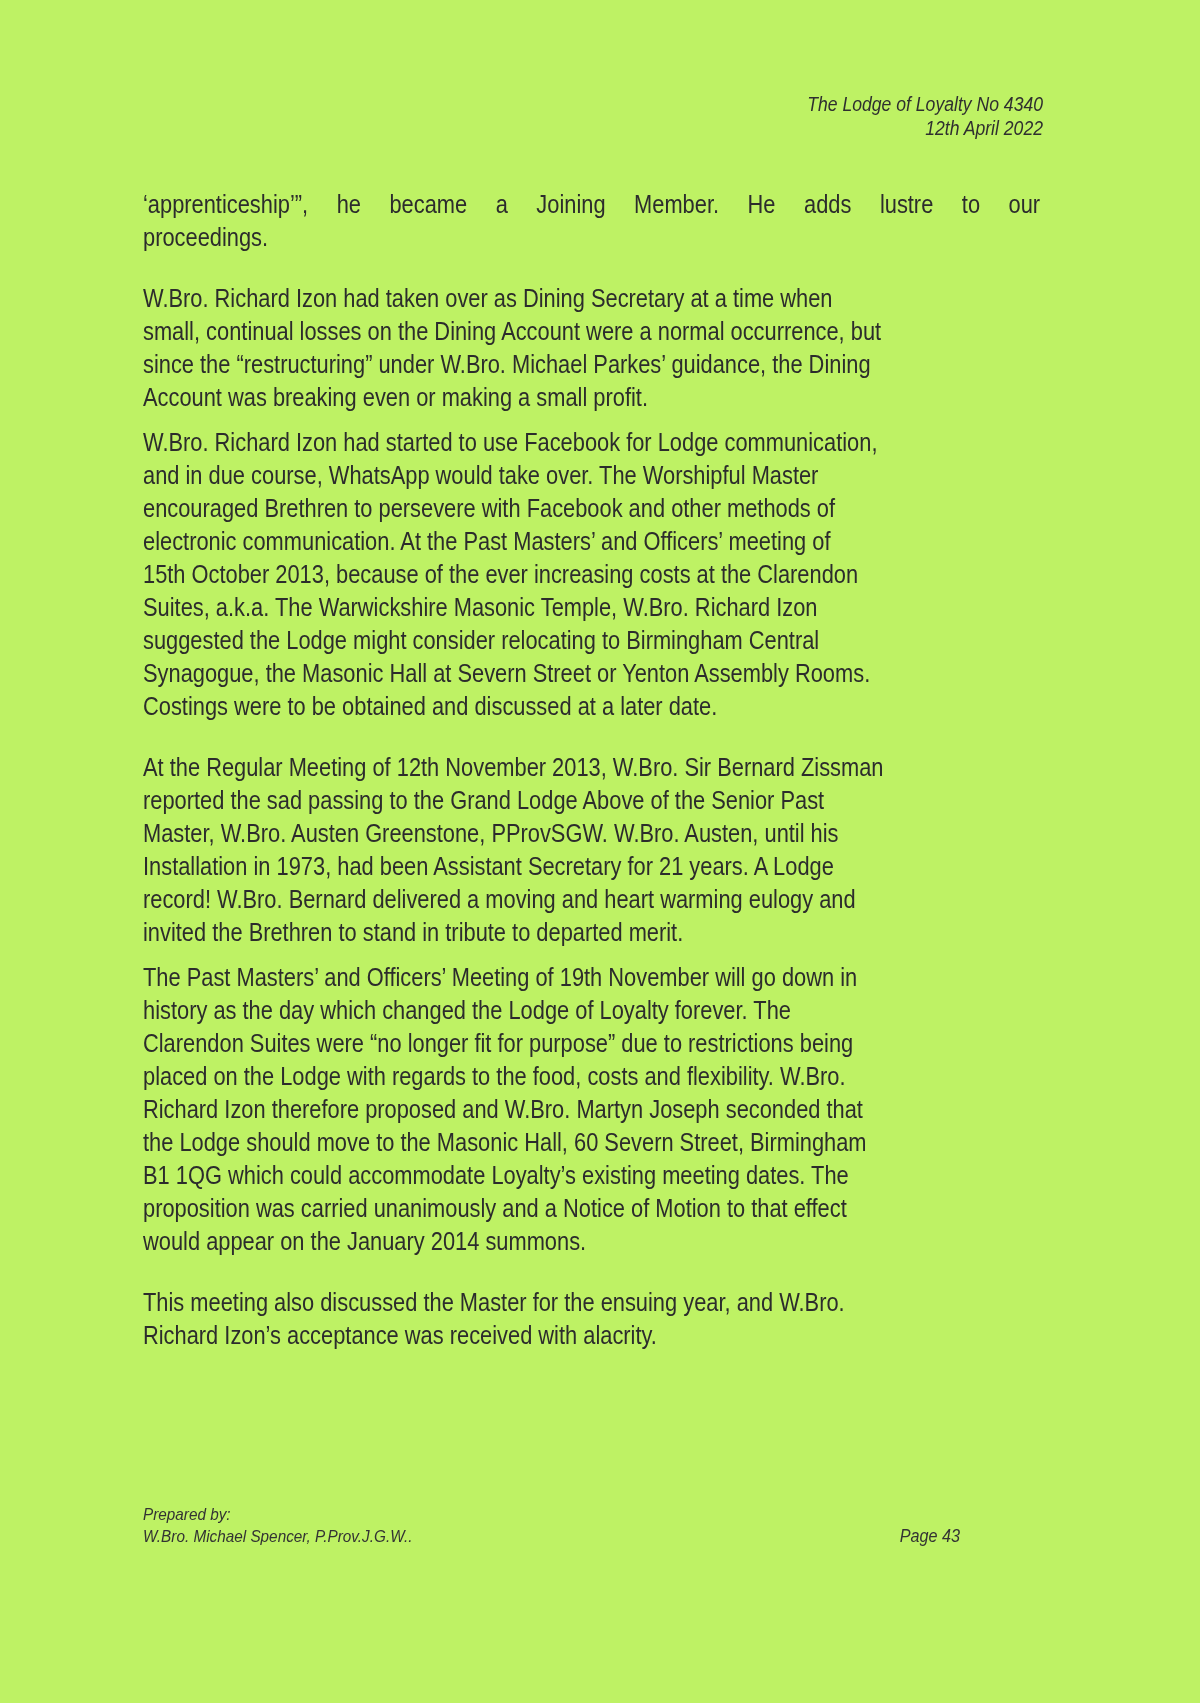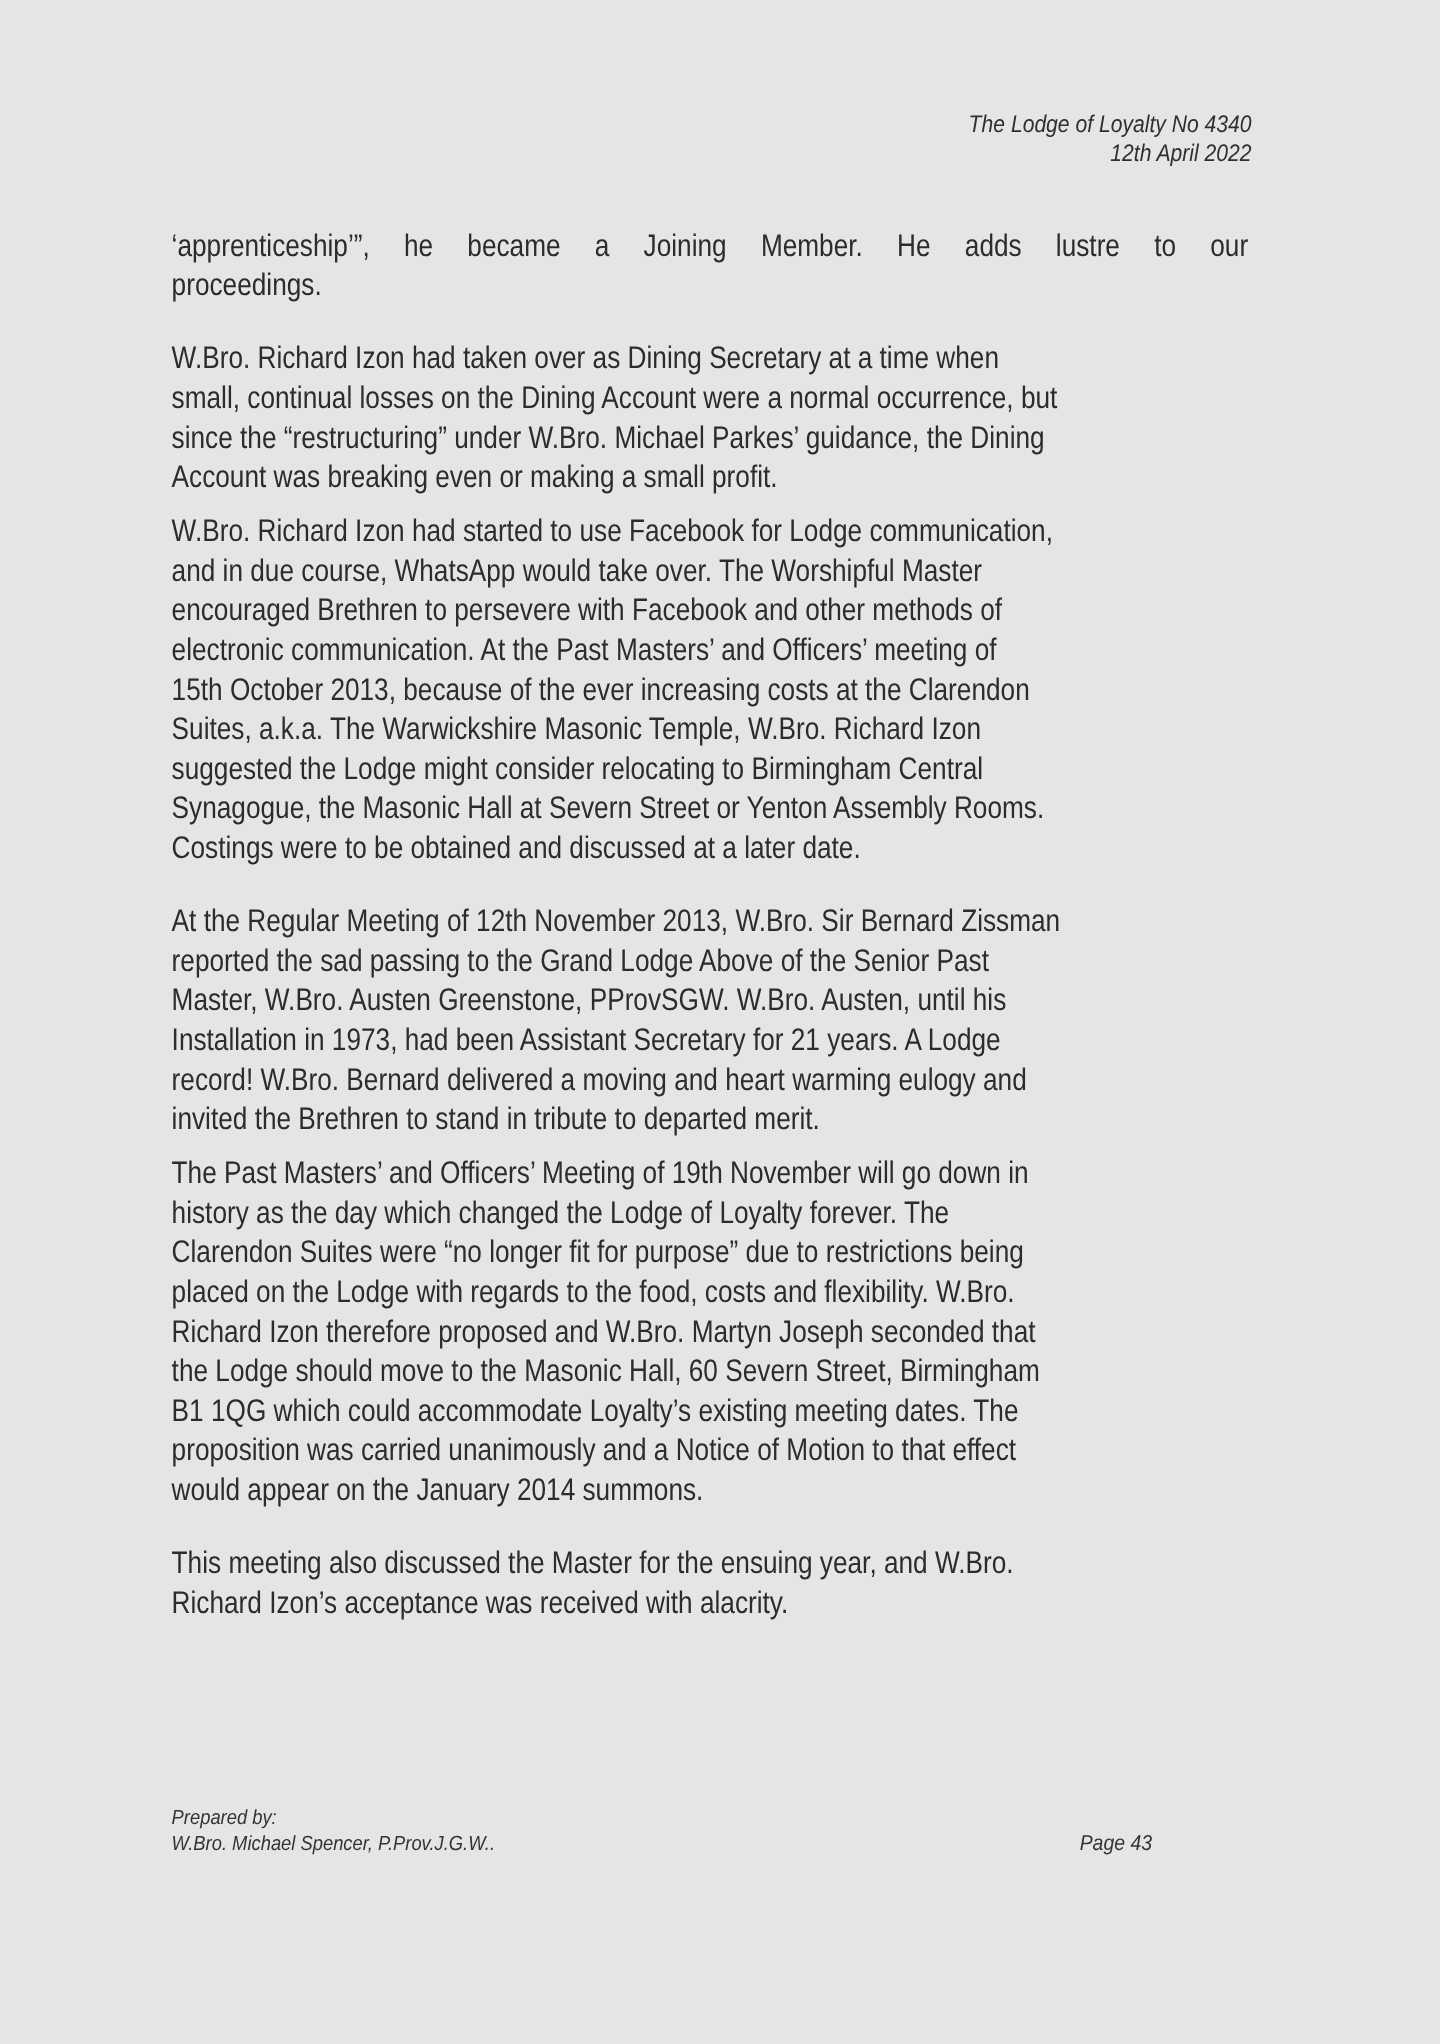--- a/index.html
+++ b/index.html
@@ -1,20 +1,20 @@
 <!DOCTYPE html>
 <html><head>
 <meta charset="utf-8">
 <style>
   html, body { margin: 0; padding: 0; background: #ffffff; }
   .page {
     position: relative;
     width: 1200px;
     height: 1703px;
-    background: #e5e5e5;
+    background: #bef264;
     overflow: hidden;
     font-family: "Liberation Sans", "DejaVu Sans", sans-serif;
     color: #2f2f2f;
   }
   
   .doc-header {
     position: absolute;
     top: 92px;
     right: 157px;
     width: 480px;

